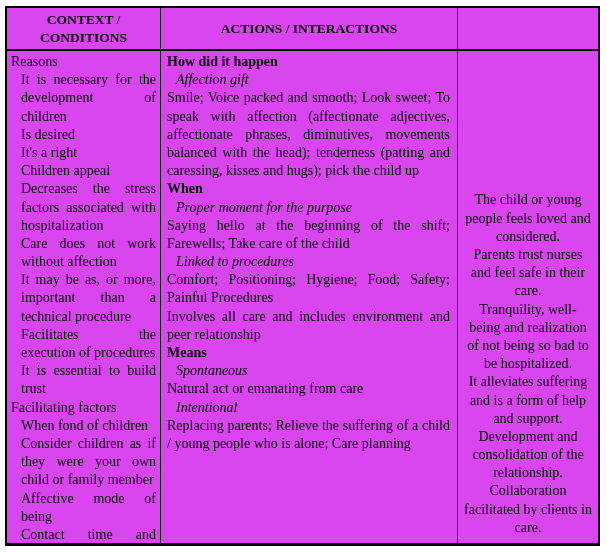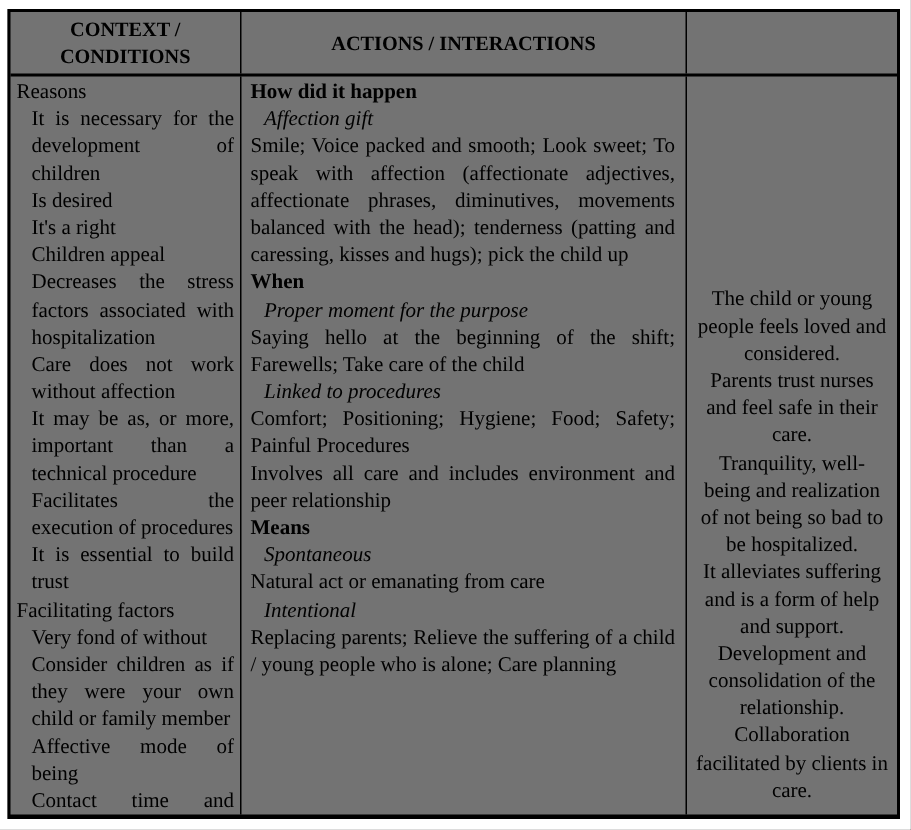--- a/index.html
+++ b/index.html
@@ -19,21 +19,21 @@
     position: absolute;
     left: 5px;
     top: 6px;
     width: 595px;
     height: 540px;
     border: 2px solid #000;
     border-bottom-width: 3px;
     display: flex;
     flex-direction: column;
     box-sizing: border-box;
-    background: #737373;
+    background: #d946ef;
   }
   .row { display: flex; }
   .header-row {
     flex: 0 0 41px;
     border-bottom: 2px solid #000;
   }
   .body-row {
     flex: 1 1 auto;
     min-height: 0;
   }
@@ -95,21 +95,21 @@
       <div class="context-item">It is necessary for the development of children</div>
       <div class="context-item">Is desired</div>
       <div class="context-item">It's a right</div>
       <div class="context-item">Children appeal</div>
       <div class="context-item">Decreases the stress factors associated with hospitalization</div>
       <div class="context-item">Care does not work without affection</div>
       <div class="context-item">It may be as, or more, important than a technical procedure</div>
       <div class="context-item">Facilitates the execution of procedures</div>
       <div class="context-item">It is essential to build trust</div>
       <div class="section-title">Facilitating factors</div>
-      <div class="context-item">Very fond of without</div>
+      <div class="context-item">When fond of children</div>
       <div class="context-item">Consider children as if they were your own child or family member</div>
       <div class="context-item">Affective mode of being</div>
       <div class="context-item">Contact time and relationship development</div>
 
     </div>
 
     <div class="cell col2 actions-cell">
       <div class="blk-bold">How did it happen</div>
       <div class="blk-italic">Affection gift</div>
       <div class="blk-body">Smile; Voice packed and smooth; Look sweet; To speak with affection (affectionate adjectives, affectionate phrases, diminutives, movements balanced with the head); tenderness (patting and caressing, kisses and hugs); pick the child up</div>

